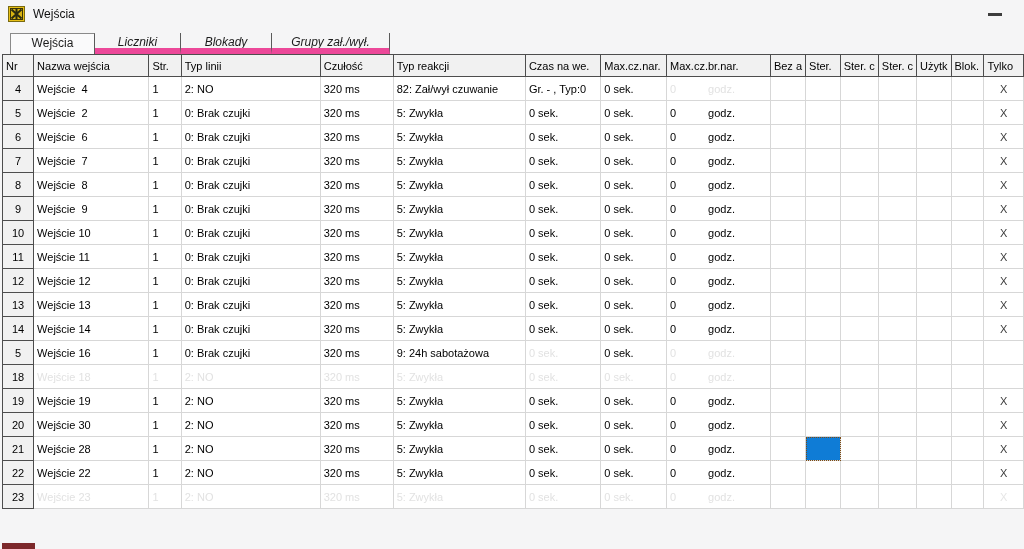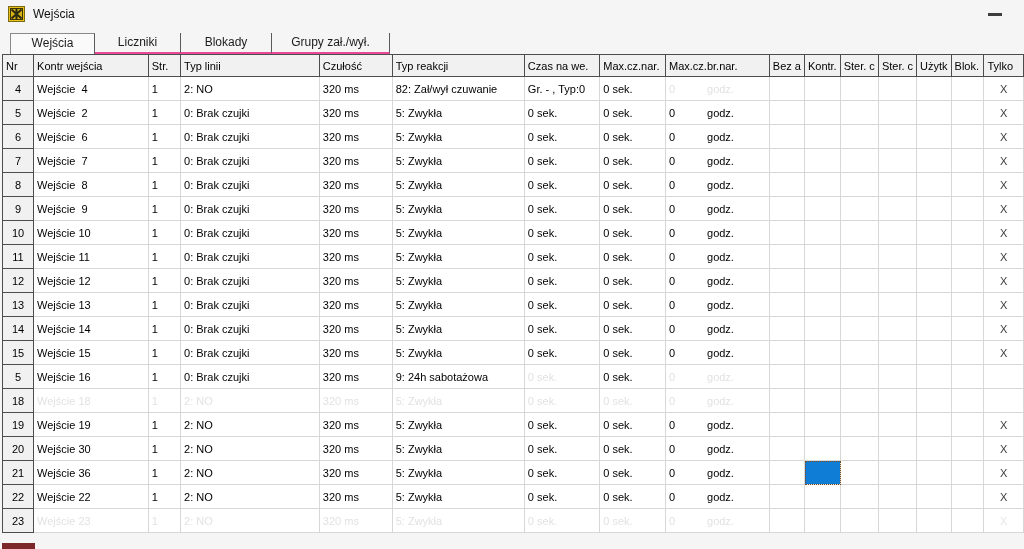--- a/index.html
+++ b/index.html
@@ -15,21 +15,21 @@
   .app-icon { width: 17px; height: 16px; flex: 0 0 auto; }
   .title { font-size: 12px; color: #101010; }
   .min-btn { position: absolute; top: 13px; right: 22px; width: 14px; height: 3px; background: #3d3d3d; cursor: pointer; }
   
   .tabbar { height: 26px; display: flex; align-items: flex-end; padding-left: 10px; }
   .tab {
     height: 21px; line-height: 19px; font-size: 12px; text-align: center;
     border-right: 1px solid #5a5a5a; color: #1c1c1c; white-space: nowrap; overflow: hidden;
     cursor: default;
   }
-  .tab.inactive { border-bottom: 2px solid #ec4899; }
+  .tab.inactive { border-bottom: 6px solid #ec4899; font-style: italic; }
   .tab.active { border-top: 1px solid #8a8a8a; border-left: 1px solid #8a8a8a; background: #fafafb; }
   
   table { border-collapse: separate; border-spacing: 0; table-layout: fixed; margin-left: 2px; background: #fff; }
   th {
     background: #f1f1f1; font-weight: normal; font-size: 11px; text-align: left;
     border-top: 1px solid #4d4d4d; border-right: 1px solid #4d4d4d; border-bottom: 1px solid #4d4d4d;
     height: 23px; padding: 2px 3px; white-space: nowrap; overflow: hidden; margin-top: 23px;
   }
   th:first-child { border-left: 1px solid #4d4d4d; }
   td {
@@ -85,30 +85,30 @@
       <col style="width: 35px;">
       <col style="width: 35px;">
       <col style="width: 35px;">
       <col style="width: 33px;">
       <col style="width: 33px;">
       <col style="width: 40px;">
     </colgroup>
   <thead>
       <tr>
         <th>Nr</th>
-        <th>Kontr wejścia</th>
+        <th>Nazwa wejścia</th>
         <th>Str.</th>
         <th>Typ linii</th>
         <th>Czułość</th>
         <th>Typ reakcji</th>
         <th>Czas na we.</th>
         <th>Max.cz.nar.</th>
         <th>Max.cz.br.nar.</th>
         <th>Bez a</th>
-        <th>Kontr.</th>
+        <th>Ster.</th>
         <th>Ster. c</th>
         <th>Ster. c</th>
         <th>Użytk</th>
         <th>Blok.</th>
         <th>Tylko</th>
       </tr>
     </thead>
   <tbody>
       <tr>
         <td class="nr">4</td>
@@ -302,38 +302,20 @@
         <td><span class="mv-val">0</span><span>godz.</span></td>
         <td class="check"></td>
         <td class="check"></td>
         <td class="check"></td>
         <td class="check"></td>
         <td class="check"></td>
         <td class="check"></td>
         <td class="check">X</td>
       </tr>
       <tr>
-        <td class="nr">15</td>
-        <td>Wejście 15</td>
-        <td>1</td>
-        <td>0: Brak czujki</td>
-        <td>320 ms</td>
-        <td>5: Zwykła</td>
-        <td>0 sek.</td>
-        <td>0 sek.</td>
-        <td><span class="mv-val">0</span><span>godz.</span></td>
-        <td class="check"></td>
-        <td class="check"></td>
-        <td class="check"></td>
-        <td class="check"></td>
-        <td class="check"></td>
-        <td class="check"></td>
-        <td class="check">X</td>
-      </tr>
-      <tr>
         <td class="nr">5</td>
         <td>Wejście 16</td>
         <td>1</td>
         <td>0: Brak czujki</td>
         <td>320 ms</td>
         <td>9: 24h sabotażowa</td>
         <td class="dimcell">0 sek.</td>
         <td>0 sek.</td>
         <td class="dimcell"><span class="mv-val">0</span><span>godz.</span></td>
         <td class="check"></td>
@@ -393,21 +375,21 @@
         <td class="check"></td>
         <td class="check"></td>
         <td class="check"></td>
         <td class="check"></td>
         <td class="check"></td>
         <td class="check"></td>
         <td class="check">X</td>
       </tr>
       <tr>
         <td class="nr">21</td>
-        <td>Wejście 36</td>
+        <td>Wejście 28</td>
         <td>1</td>
         <td>2: NO</td>
         <td>320 ms</td>
         <td>5: Zwykła</td>
         <td>0 sek.</td>
         <td>0 sek.</td>
         <td><span class="mv-val">0</span><span>godz.</span></td>
         <td class="check"></td>
         <td class="check selected"></td>
         <td class="check"></td>

